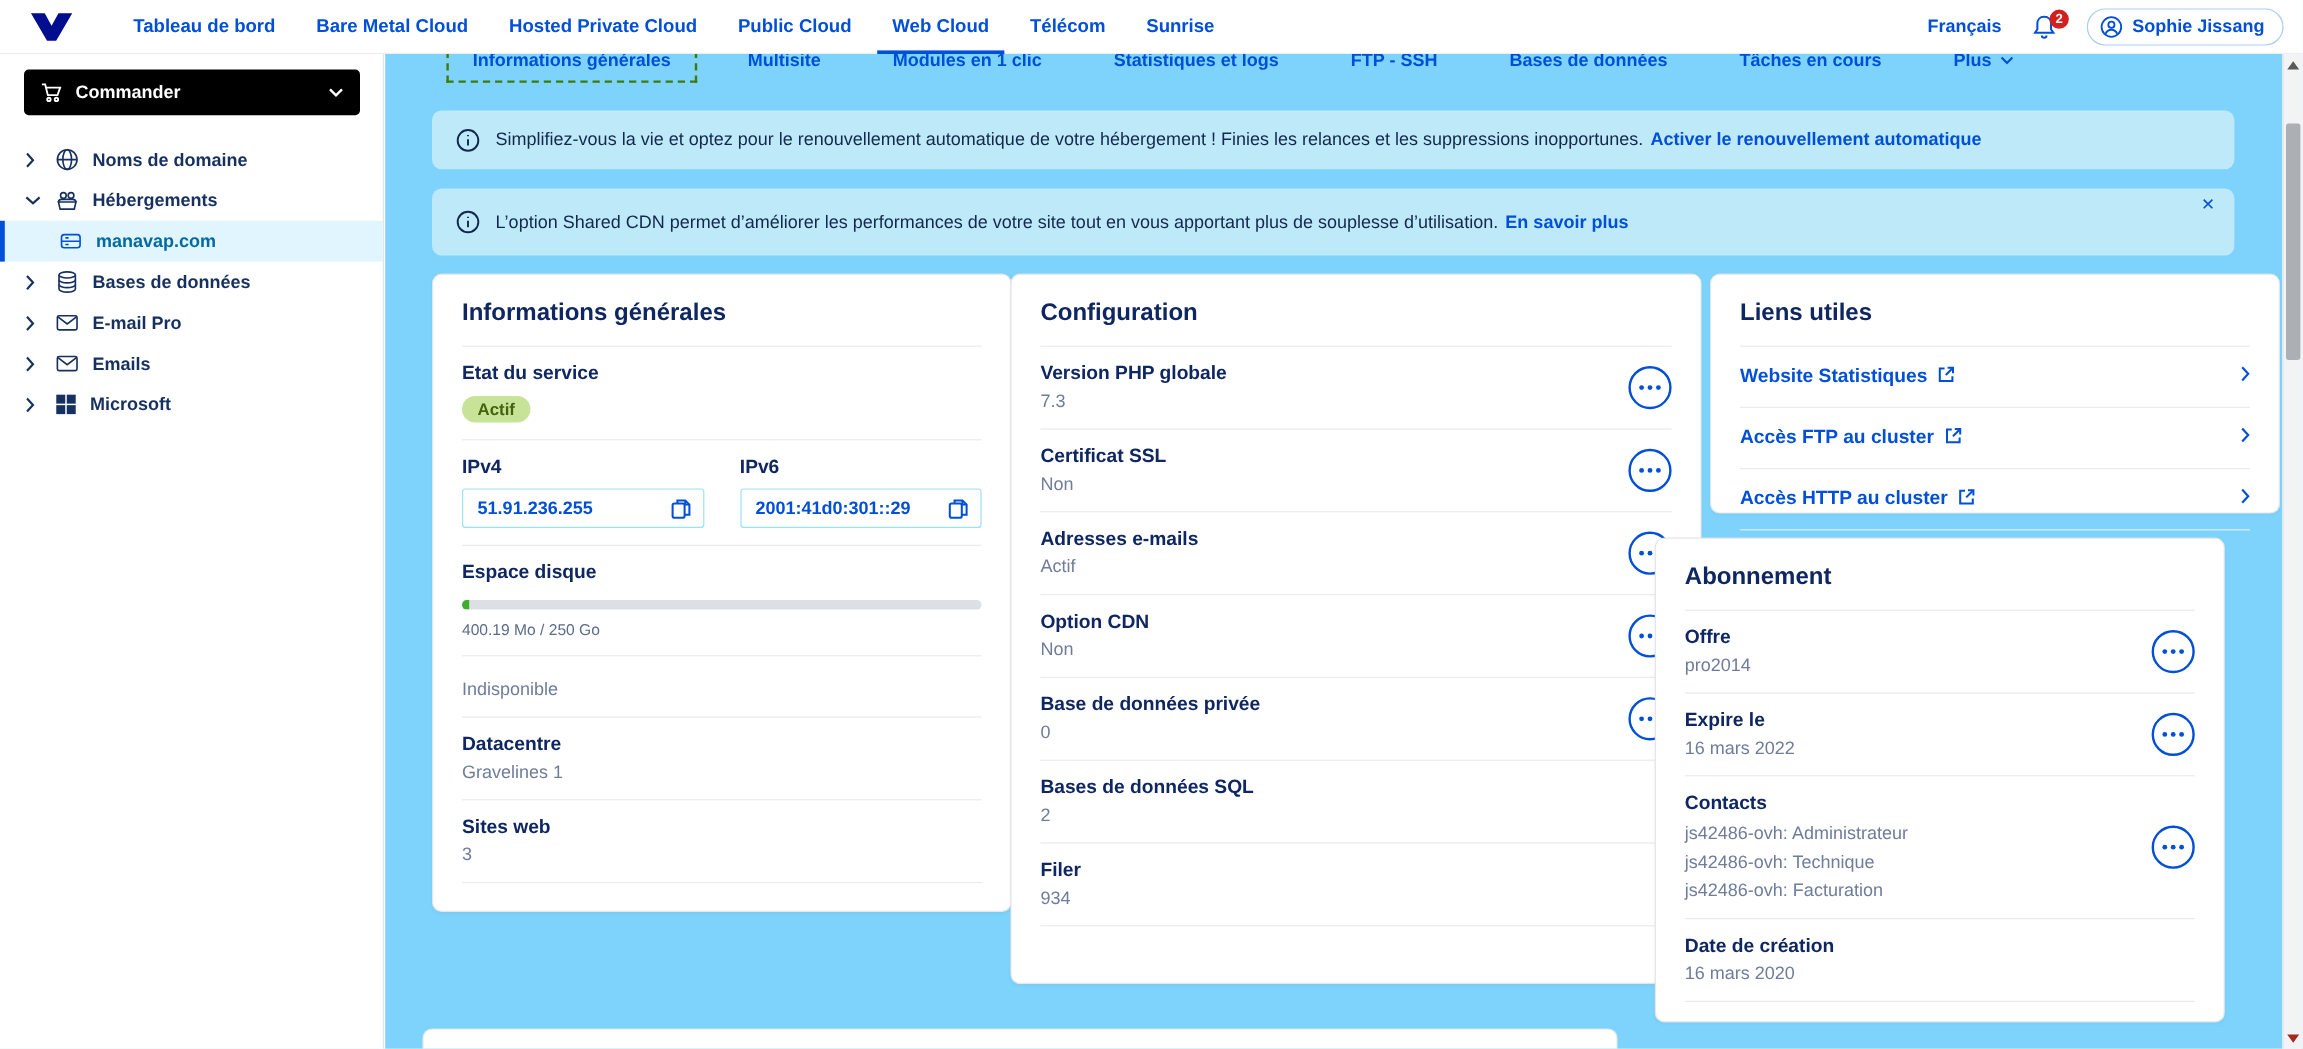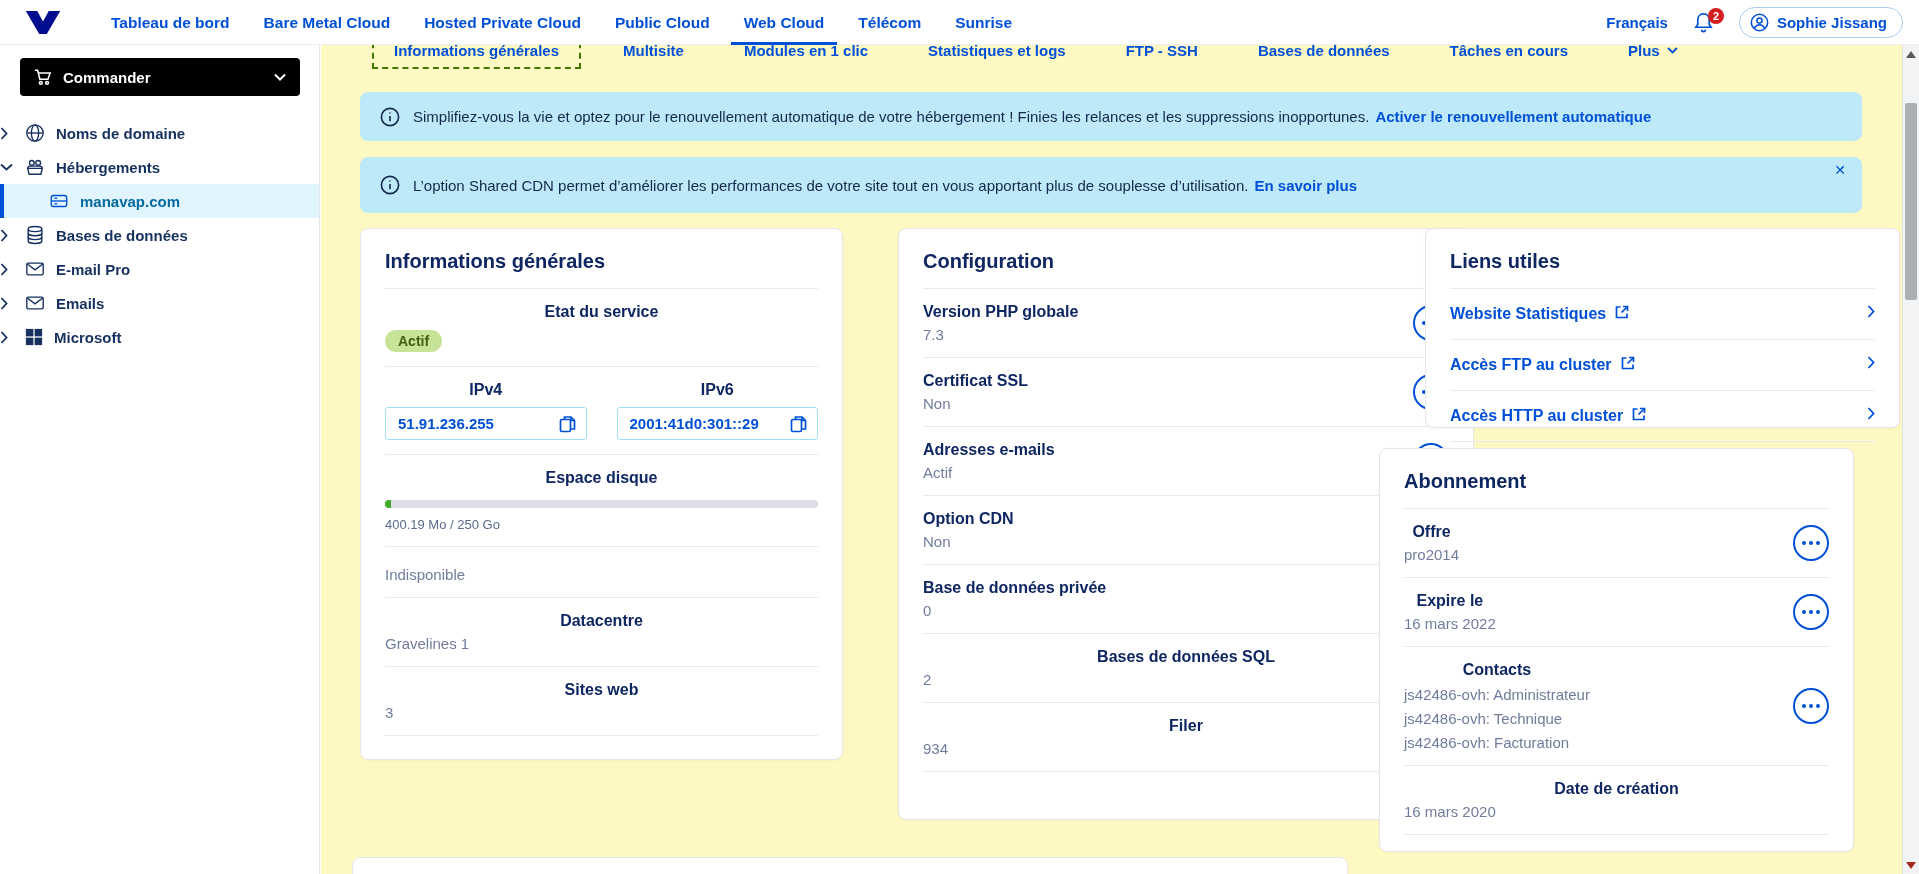--- a/index.html
+++ b/index.html
@@ -45,35 +45,35 @@
     background:#fff; border-right:1px solid #e2e5ea; z-index:20;
   }
   .order-btn {
     margin:13px 20px 20px 20px; width:280px; height:38px; border-radius:4px;
     background:#000000; color:#fff; font-size:15px; font-weight:700;
     display:flex; align-items:center; padding:0 14px; cursor:pointer; border:none;
   }
   .order-btn .cart { margin-right:11px; }
   .order-btn .caret { margin-left:auto; }
   .snav-item {
-    display:flex; align-items:center; height:34px; padding-left:0;
+    display:flex; align-items:center; height:34px; padding-left:21px;
     font-size:15px; font-weight:700; color:#16305f; cursor:pointer;
   }
   .snav-item .chev { width:13px; margin-right:12px; color:#16305f; }
   .snav-item .ico { margin-right:11px; color:#16305f; }
   .snav-item.child { padding-left:49px; }
   .snav-item.active {
     background:#e0f5fe; border-left:4px solid #0050d7; padding-left:45px; color:#0369a1;
   }
   .snav-item.active .ico { color:#0050d7; }
 
   
   .main {
     position:absolute; top:45px; left:321px; width:1581px; bottom:0;
-    background:#fef9c3; overflow:hidden; z-index:10;padding-left:31px;
+    background:#7dd3fc; overflow:hidden; z-index:10;padding-left:31px;
   }
 
   
   .tabs {
     position:absolute; top:-30px; left:39px; height:70px;
     display:flex; align-items:center;
   }
   .tab {
     padding:0 30px; font-size:15px; font-weight:700; color:#0050d7;
     cursor:pointer; white-space:nowrap; display:flex; align-items:center;
@@ -100,21 +100,21 @@
 
   
   .card {
     position:absolute; background:#fff; border:1px solid #e4e6ea; border-radius:8px;
     box-shadow:0 1px 3px rgba(20,30,60,.04);
   }
   .card-body { padding:0 24px; }
   .ctitle-row { padding:21px 0 15px; border-bottom:1px solid #e8eaef; }
   .ctitle { font-size:20px; font-weight:700; color:#0e2661; }
   .row { border-bottom:1px solid #e8eaef; padding:14px 0; }
-  .lbl { font-size:16px; font-weight:700; color:#0e2661;text-align:center; }
+  .lbl { font-size:16px; font-weight:700; color:#0e2661; }
   .val { font-size:15px; color:#6f7c9c; margin-top:5px; }
   .flex-row { display:flex; align-items:center; justify-content:space-between; }
 
   .badge-ok {
     display:inline-block; margin-top:9px; padding:3px 13px; border-radius:12px;
     background:#c6e398; color:#44610e; font-size:14px; font-weight:700;
   }
 
   .ip-cols { display:flex; gap:30px; }
   .ip-col { flex:1; }
@@ -429,21 +429,21 @@
         <div class="val">Gravelines 1</div>
       </div>
 
       <div class="row">
         <div class="lbl">Sites web</div>
         <div class="val">3</div>
       </div>
     </div>
   </div>
 
-  <div class="card" style="left:577px; top:183px; width:576px; height:592px;">
+  <div class="card" style="left:521px; top:183px; width:576px; height:592px;">
     <div class="card-body">
       <div class="ctitle-row"><span class="ctitle">Configuration</span></div>
 
       <div class="row flex-row">
         <div>
           <div class="lbl">Version PHP globale</div>
           <div class="val">7.3</div>
         </div>
         <button class="menu-btn">
             <i></i>

